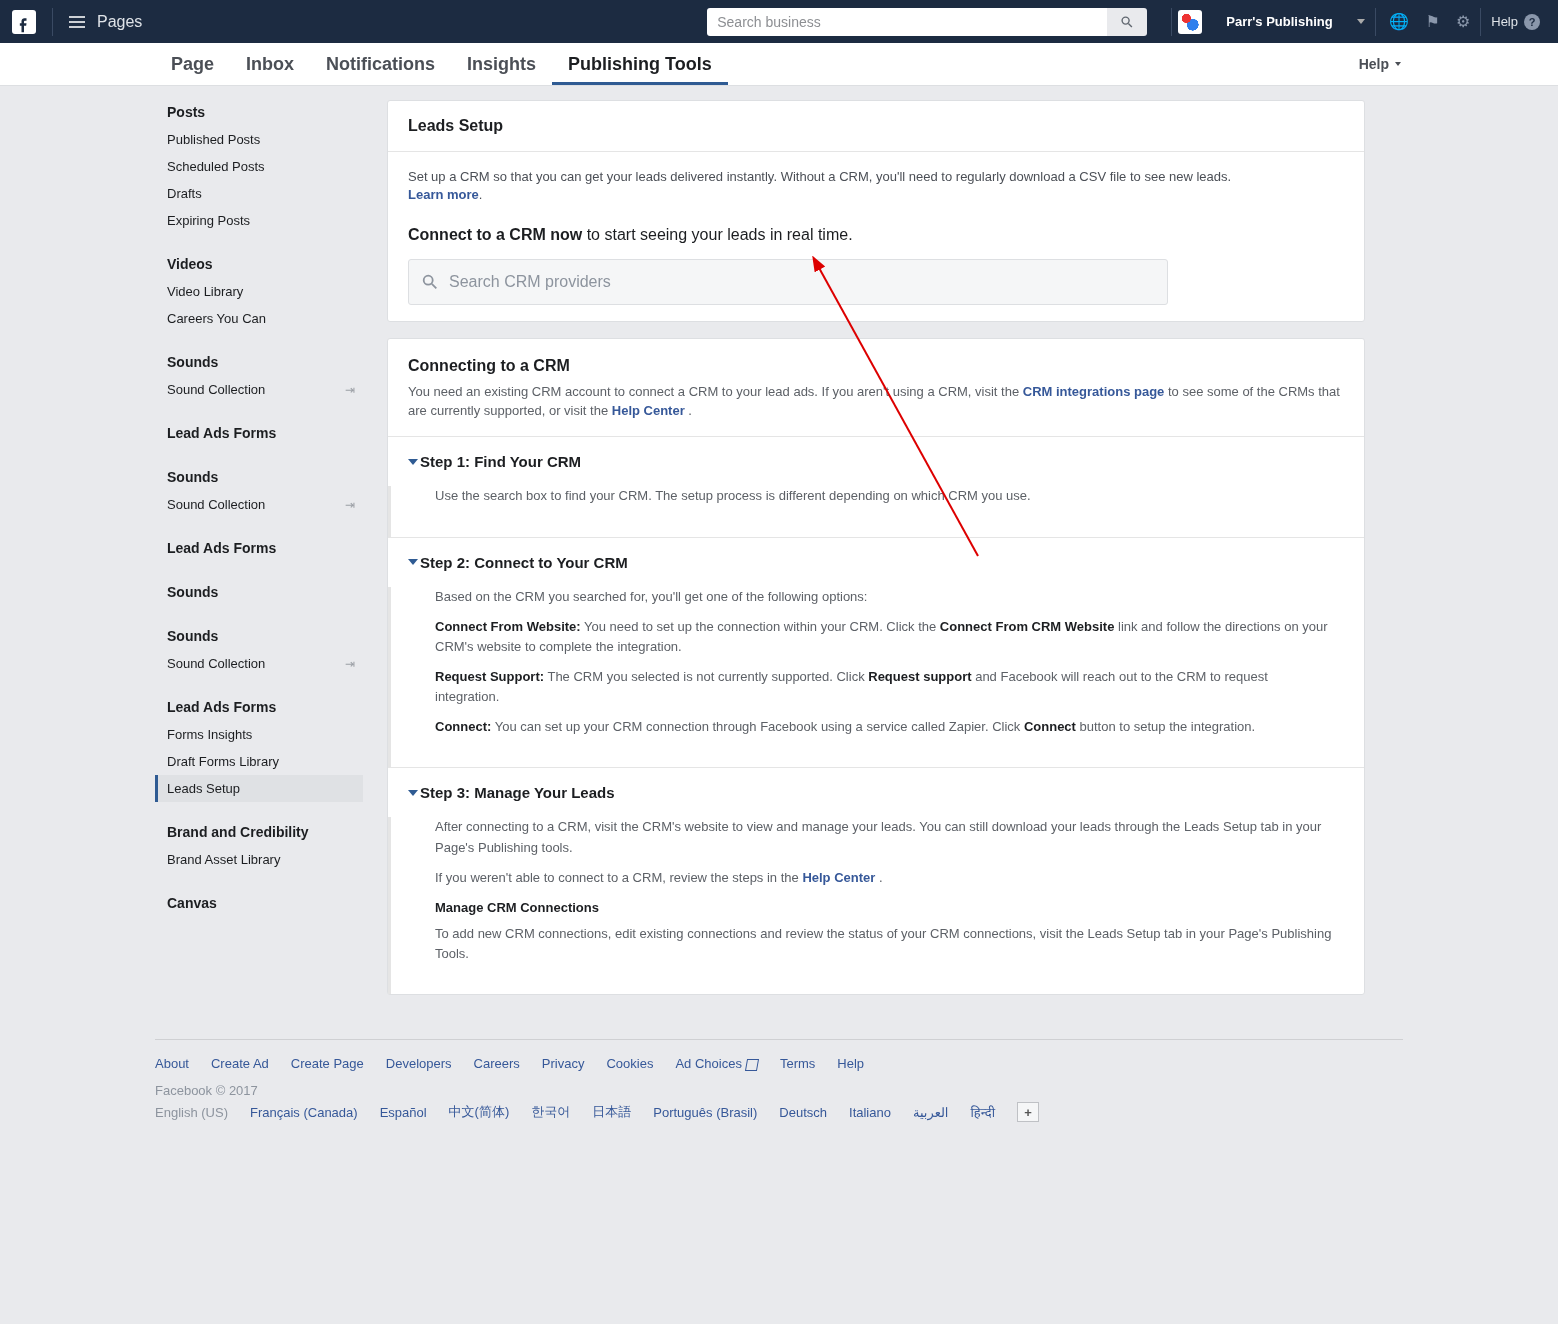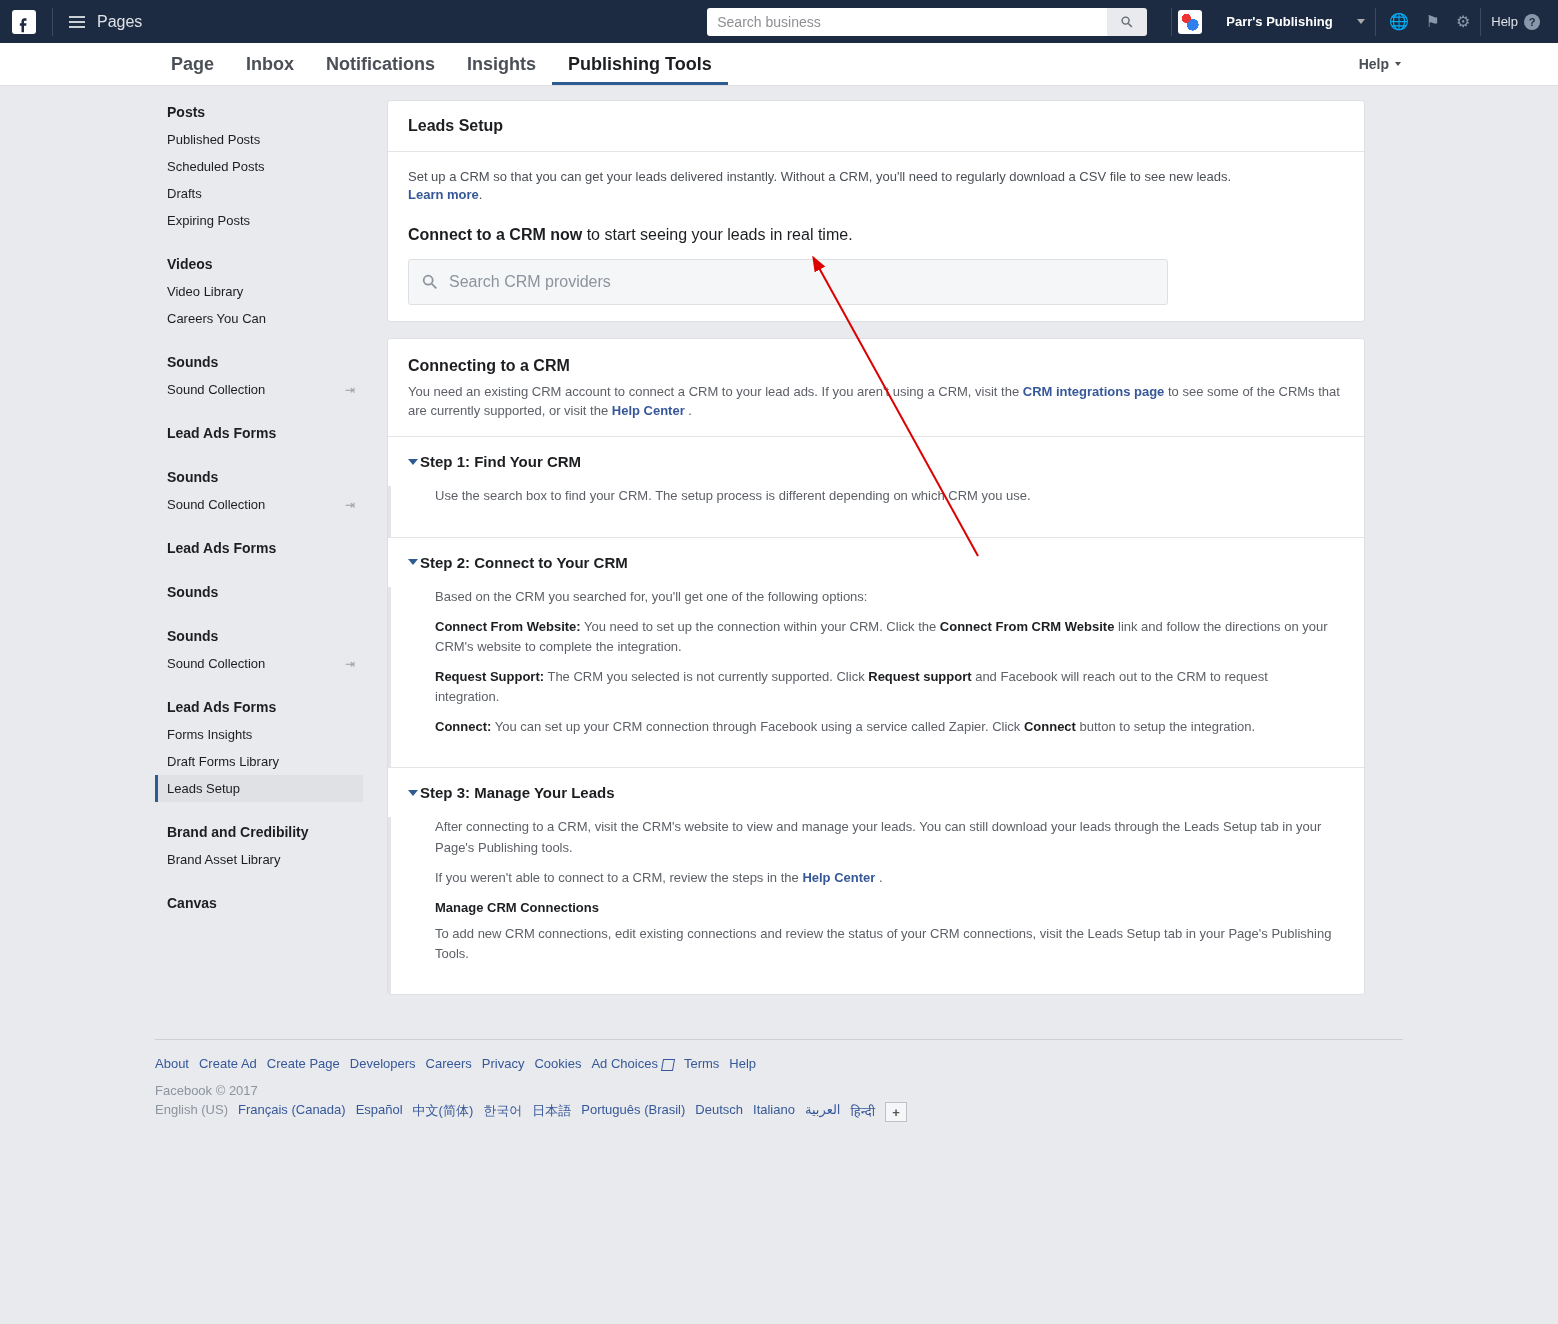--- a/index.html
+++ b/index.html
@@ -156,21 +156,21 @@
   }
   .step-body p { margin:0 0 10px; }
   .step-body strong { color:#1c1e21; }
   .mini-head { font-size:13px; font-weight:bold; color:#1c1e21; margin:8px 0 6px; }
 
   
   .footer {
     margin:28px 155px 40px; border-top:1px solid #cfd0d3;
     padding-top:16px; font-size:13px; color:#365899;
   }
-  .foot-row { display:flex; gap:10px; flex-wrap:wrap; margin-bottom:12px; align-items:flex-start;}
+  .foot-row { display:flex; gap:22px; flex-wrap:wrap; margin-bottom:12px; align-items:center;}
   .foot-row a, .foot-row span.lk { color:#365899; cursor:pointer; text-decoration:none;}
   .foot-muted { color:#8d949e; }
   .plusbox {
     width:22px;height:20px;border:1px solid #bfc1c5;background:#f5f6f7;
     display:flex;align-items:center;justify-content:center;color:#555;font-weight:bold;
   }
   .adchoices-icon {
     display:inline-block;width:12px;height:12px;border:1px solid #365899;
     transform:skewX(-10deg); margin-left:4px; vertical-align:middle;
   }

